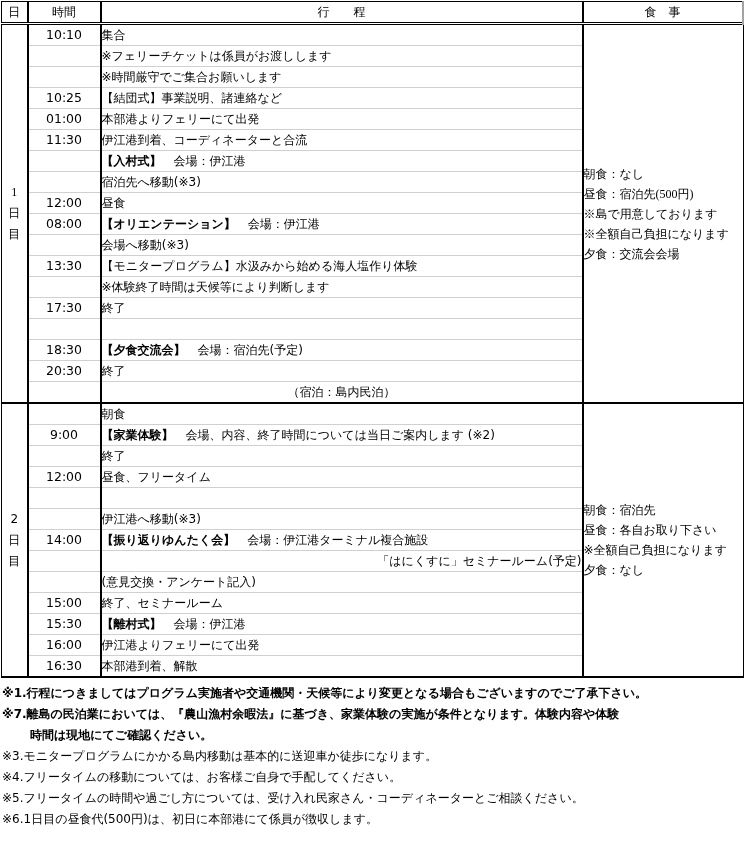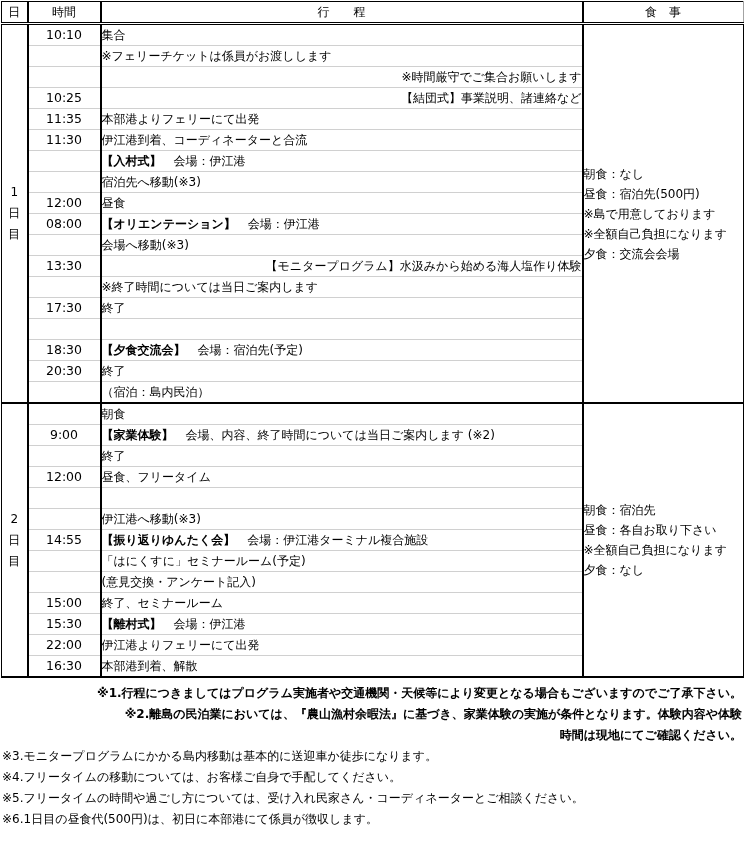--- a/index.html
+++ b/index.html
@@ -6,31 +6,31 @@
   body { width:744px; height:842px; position:relative; overflow:hidden;
          font-family:"DejaVu Sans","Liberation Sans",sans-serif; font-size:12px; color:#000; }
   .sheet { position:absolute; left:0; top:0; width:744px; height:842px; }
   table.sched { position:absolute; left:1px; top:1px; border-collapse:collapse; table-layout:fixed; width:742px; }
   table.sched td, table.sched th { padding:0; height:20px; line-height:20px; white-space:nowrap; overflow:hidden; font-weight:normal; }
   col.c-day { width:26px; } col.c-time { width:73px; } col.c-item { width:482px; } col.c-meal { width:161px; }
   th { border-bottom:3px double #000; text-align:center; }
   th.h-day { border-right:2px solid #000; border-left:1px solid #000; border-top:1px solid #000; }
   th.h-time { border-right:2px solid #000; border-top:1px solid #000; }
   th.h-item { border-right:2px solid #000; border-top:1px solid #000; letter-spacing:0; }
-  th.h-meal { border-right:2px solid #a3a3a3; border-top:1px solid #000;margin-top:45px; }
+  th.h-meal { border-right:4px solid #a3a3a3; border-top:1px solid #000;margin-top:45px; }
   td.day { border-left:1px solid #000; border-right:2px solid #000; text-align:center; vertical-align:middle; line-height:20px; white-space:normal; }
   td.time { border-right:2px solid #000; text-align:center; border-bottom:1px solid #d0d0d0; font-size:12.5px; }
   td.item { border-right:2px solid #000; border-bottom:1px solid #d0d0d0; padding-left:10px; }
   td.meal { border-right:1px solid #000; vertical-align:middle; padding-left:3px; white-space:normal; line-height:20px; }
   tr.day-end td.time, tr.day-end td.item { border-bottom:2px solid #000; }
-  td.day.d1, td.meal.d1 { border-bottom:2px solid #000; }
+  td.day.d1, td.meal.d1 { border-bottom:2px solid #000;font-family:Liberation Serif, serif; }
   td.day.d2, td.meal.d2 { border-bottom:2px solid #000; }
-  .b { font-weight:bold;text-align:right; }
-  .right { text-align:left; padding-right:10px; }
-  .center { text-align:left; }
+  .b { font-weight:bold; }
+  .right { text-align:center; padding-right:10px; }
+  .center { text-align:right; }
   .daylabel span { display:block; line-height:21px; }
   .notes { position:absolute; left:2px; top:683px; width:740px; }
   .note { height:21px; line-height:21px; font-size:12px; white-space:nowrap; }
   .note.b { font-weight:bold; }
   .note.indent { padding-left:28px; }
   .mealline { display:block; }
 </style>
 </head>
 <body>
 
@@ -73,21 +73,21 @@
         </tr>
         <tr>
           <td class="time"></td>
           <td class="item b">※時間厳守でご集合お願いします</td>
         </tr>
         <tr>
           <td class="time">10:25</td>
           <td class="item b">【結団式】事業説明、諸連絡など</td>
         </tr>
         <tr>
-          <td class="time">11:35</td>
+          <td class="time">01:00</td>
           <td class="item">本部港よりフェリーにて出発</td>
         </tr>
         <tr>
           <td class="time">11:30</td>
           <td class="item">伊江港到着、コーディネーターと合流</td>
         </tr>
         <tr>
           <td class="time"></td>
           <td class="item"><span class="b">【入村式】</span><span>　会場：伊江港</span></td>
         </tr>
@@ -106,21 +106,21 @@
         <tr>
           <td class="time"></td>
           <td class="item">会場へ移動(※3)</td>
         </tr>
         <tr>
           <td class="time">13:30</td>
           <td class="item b">【モニタープログラム】水汲みから始める海人塩作り体験</td>
         </tr>
         <tr>
           <td class="time"></td>
-          <td class="item">※終了時間については当日ご案内します</td>
+          <td class="item">※体験終了時間は天候等により判断します</td>
         </tr>
         <tr>
           <td class="time">17:30</td>
           <td class="item">終了</td>
         </tr>
         <tr>
           <td class="time"></td>
           <td class="item"></td>
         </tr>
         <tr>
@@ -164,52 +164,52 @@
         </tr>
         <tr>
           <td class="time"></td>
           <td class="item"></td>
         </tr>
         <tr>
           <td class="time"></td>
           <td class="item">伊江港へ移動(※3)</td>
         </tr>
         <tr>
-          <td class="time">14:55</td>
+          <td class="time">14:00</td>
           <td class="item"><span class="b">【振り返りゆんたく会】</span><span>　会場：伊江港ターミナル複合施設</span></td>
         </tr>
         <tr>
           <td class="time"></td>
           <td class="item center">「はにくすに」セミナールーム(予定)</td>
         </tr>
         <tr>
           <td class="time"></td>
           <td class="item">(意見交換・アンケート記入)</td>
         </tr>
         <tr>
           <td class="time">15:00</td>
           <td class="item">終了、セミナールーム</td>
         </tr>
         <tr>
           <td class="time">15:30</td>
           <td class="item"><span class="b">【離村式】</span><span>　会場：伊江港</span></td>
         </tr>
         <tr>
-          <td class="time">22:00</td>
+          <td class="time">16:00</td>
           <td class="item">伊江港よりフェリーにて出発</td>
         </tr>
         <tr class="day-end">
           <td class="time">16:30</td>
           <td class="item">本部港到着、解散</td>
         </tr>
       </tbody>
   </table>
 
   <div class="notes" id="notes">
       <div class="note b">※1.行程につきましてはプログラム実施者や交通機関・天候等により変更となる場合もございますのでご了承下さい。</div>
-      <div class="note b">※2.離島の民泊業においては、『農山漁村余暇法』に基づき、家業体験の実施が条件となります。体験内容や体験</div>
+      <div class="note b">※7.離島の民泊業においては、『農山漁村余暇法』に基づき、家業体験の実施が条件となります。体験内容や体験</div>
       <div class="note b indent">時間は現地にてご確認ください。</div>
       <div class="note">※3.モニタープログラムにかかる島内移動は基本的に送迎車か徒歩になります。</div>
       <div class="note">※4.フリータイムの移動については、お客様ご自身で手配してください。</div>
       <div class="note">※5.フリータイムの時間や過ごし方については、受け入れ民家さん・コーディネーターとご相談ください。</div>
       <div class="note">※6.1日目の昼食代(500円)は、初日に本部港にて係員が徴収します。</div>
     </div>
 </div>
 
 </body></html>

